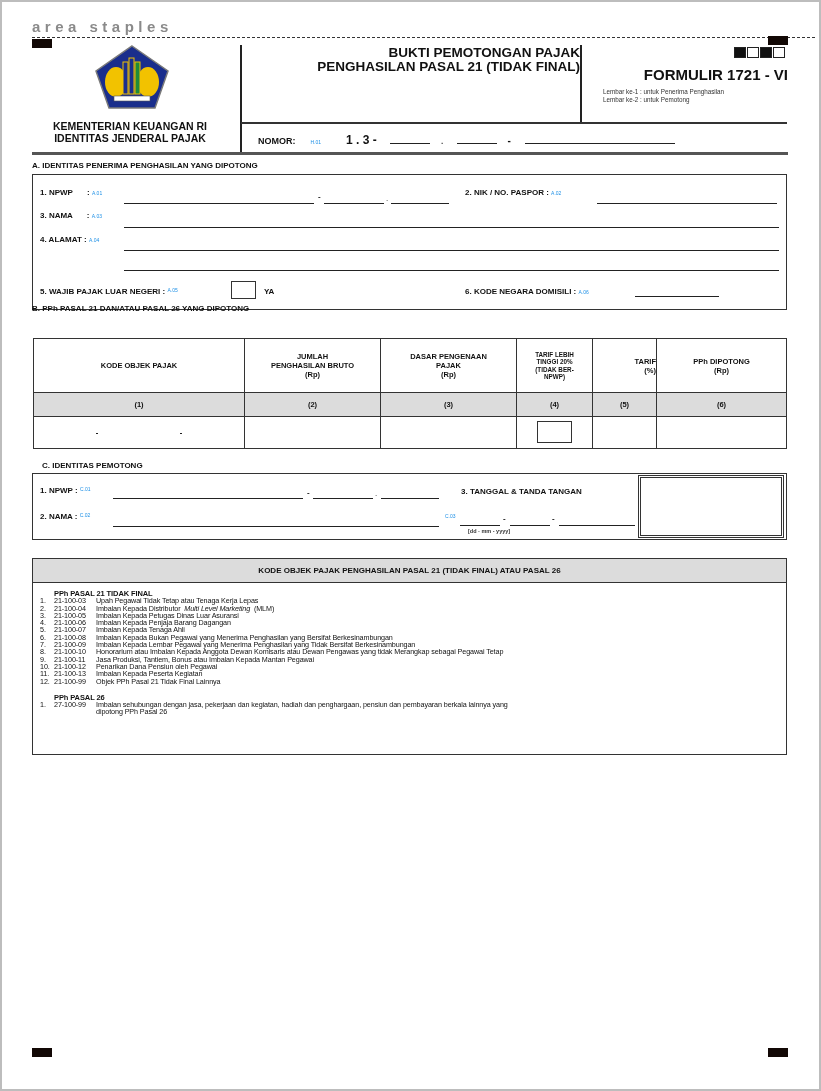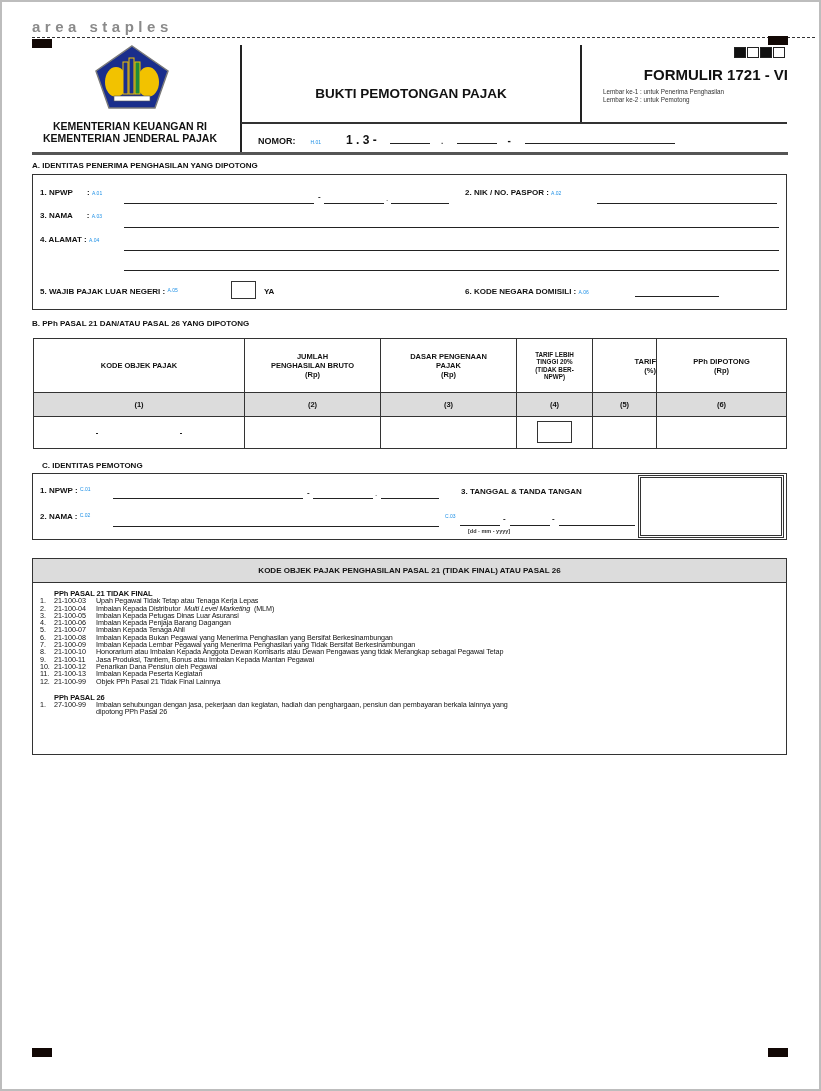--- a/index.html
+++ b/index.html
@@ -7,21 +7,21 @@
   body { font-family: "Liberation Sans", sans-serif; color: #111; position: relative; }
   .page { position: absolute; left: 0; top: 0; width: 821px; height: 1091px; border: 2px solid #bdbdbd; background: #fff; }
   .abs { position: absolute; }
   .b { font-weight: bold; }
   .staples { left: 30px; top: 16px; font-size: 15px; font-weight: bold; letter-spacing: 4.5px; color: #8a8a8a; }
   .dash { left: 30px; right: 4px; top: 35px; border-top: 1px dashed #333; }
   .mark { background: #120805; width: 20px; height: 9px; }
   .hdr-vline { width: 1.5px; background: #222; }
   .hdr-hline { height: 1.5px; background: #333; }
   .thick-line { height: 2.5px; background: #555; }
-  .title { font-size: 13.5px; font-weight: bold; text-align: center; line-height: 14px; margin-top: 41px; }
+  .title { font-size: 13.5px; font-weight: bold; text-align: right; line-height: 14px; }
   .ministry { font-size: 10.5px; font-weight: bold; line-height: 12px; text-align: center; }
   .small-blue { color: #1e90e6; font-size: 5px; font-weight: normal; vertical-align: middle; }
   .label { font-size: 8px; font-weight: bold; white-space: nowrap; }
   .uline { border-bottom: 1px solid #222; height: 1px; }
   .box { border: 1.5px solid #333; }
   .sec-title { font-size: 8px; font-weight: bold; }
   table.pph { border-collapse: collapse; position: absolute; }
   table.pph td { border: 1px solid #333; text-align: center; font-size: 7.5px; font-weight: bold; vertical-align: middle; line-height: 9px; }
   table.pph tr.num td { background: #dcdcdc; }
   .chk { width: 35px; height: 22px; border: 1px solid #333; display: inline-block; }
@@ -49,29 +49,30 @@
       <ellipse cx="22" cy="38" rx="11" ry="15" fill="#f2c200"></ellipse>
       <ellipse cx="54" cy="38" rx="11" ry="15" fill="#f2c200"></ellipse>
       <rect x="29" y="18" width="5" height="32" fill="#1a2e8c" stroke="#f2c200" stroke-width="1"></rect>
       <rect x="35" y="14" width="5" height="36" fill="#1a2e8c" stroke="#f2c200" stroke-width="1"></rect>
       <rect x="41" y="18" width="5" height="32" fill="#1f8a3a" stroke="#f2c200" stroke-width="1"></rect>
       <rect x="20" y="52" width="36" height="5" fill="#ffffff" stroke="#555" stroke-width="0.6"></rect>
     </svg>
   </div>
   <div class="abs ministry" style="left:22px;top:118px;width:212px;">
     <div>KEMENTERIAN KEUANGAN RI</div>
-    <div>KEMENTERIAN JENDERAL PAJAK</div>
+    <div>IDENTITAS JENDERAL PAJAK</div>
   </div>
 
   <div class="abs hdr-vline" style="left:238px;top:43px;height:107px;"></div>
   <div class="abs hdr-vline" style="left:578px;top:43px;height:77px;"></div>
   <div class="abs hdr-hline" style="left:239px;top:120px;width:546px;"></div>
 
   <div class="abs title" style="left:240px;top:44px;width:338px;">
     <div>BUKTI PEMOTONGAN PAJAK</div>
+    <div>PENGHASILAN PASAL 21 (TIDAK FINAL)</div>
   </div>
 
   <div class="abs" style="left:731px;top:45px;height:12px;display:flex;">
     <span class="fmbox f"></span>
     <span class="fmbox"></span>
     <span class="fmbox f"></span>
     <span class="fmbox"></span>
   </div>
   <div class="abs b" style="left:600px;top:64px;width:186px;text-align:right;font-size:15px;">FORMULIR 1721 - VI</div>
   <div class="abs" style="left:601px;top:86px;font-size:6.3px;line-height:8px;color:#333;">
@@ -131,21 +132,21 @@
   </div>
   <div class="abs" style="left:229px;top:279px;width:25px;height:18px;border:1px solid #333;"></div>
   <div class="abs label" style="left:262px;top:285px;">YA</div>
 
   <div class="abs label" style="left:463px;top:285px;">
     <span>6. KODE NEGARA DOMISILI :</span>
     <span class="small-blue">A.06</span>
   </div>
   <div class="abs uline" style="left:633px;top:294px;width:84px;"></div>
 
-  <div class="abs sec-title" style="left:30px;top:317px;">B. PPh PASAL 21 DAN/ATAU PASAL 26 YANG DIPOTONG</div>
+  <div class="abs sec-title" style="left:30px;top:302px;">B. PPh PASAL 21 DAN/ATAU PASAL 26 YANG DIPOTONG</div>
   <table class="pph" style="left:31px;top:336px;width:754px;">
     <tbody>
         <tr style="height:54px;">
       <td style="width:211px;">KODE OBJEK PAJAK</td>
       <td style="width:136px;">
         <div>JUMLAH</div>
         <div>PENGHASILAN BRUTO</div>
         <div>(Rp)</div>
       </td>
       <td style="width:136px;">

